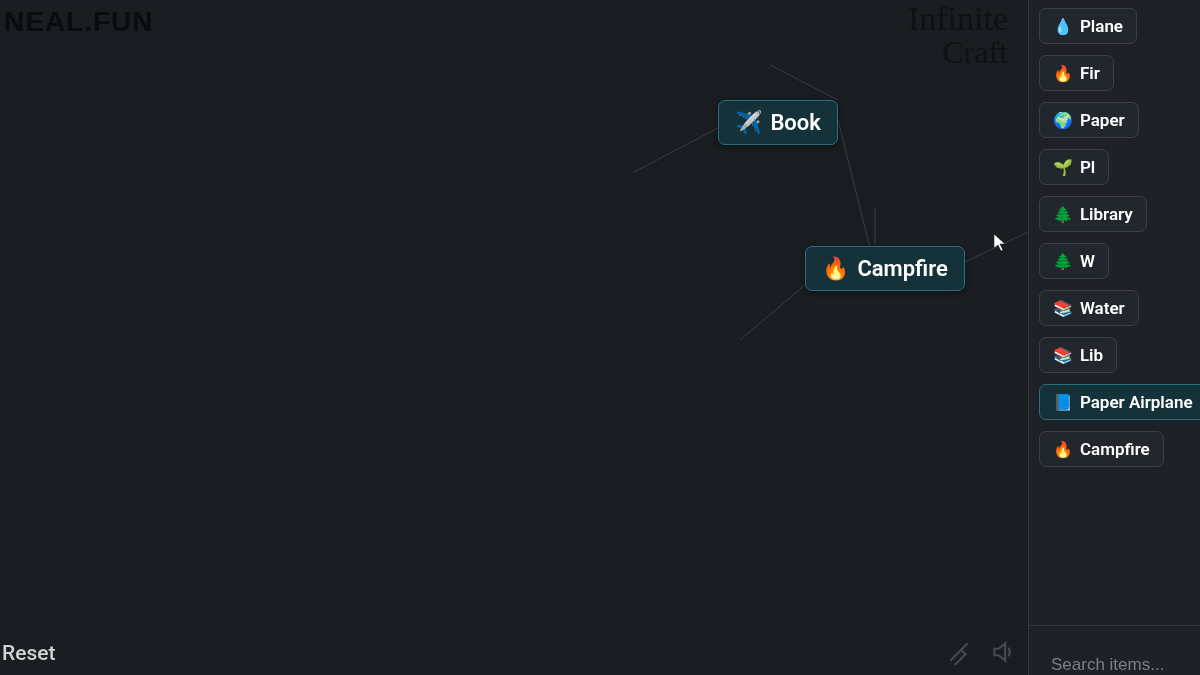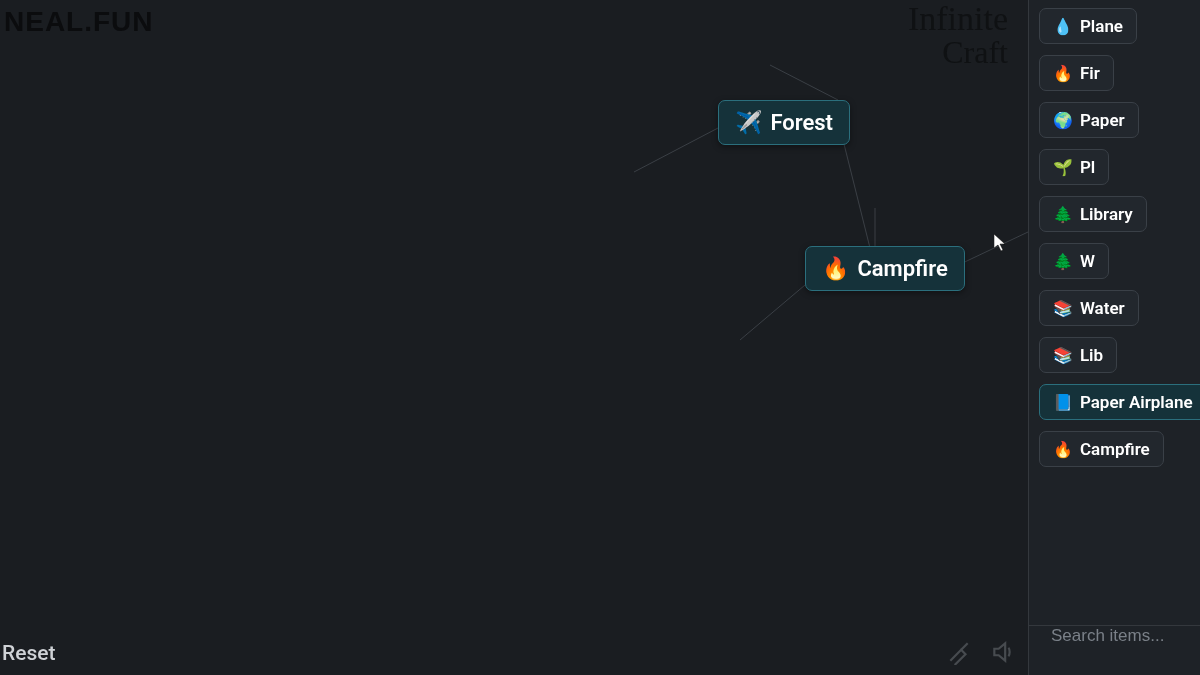--- a/index.html
+++ b/index.html
@@ -104,21 +104,21 @@
     font-weight: 500;
     pointer-events: none;
     box-shadow: 0 2px 8px rgba(0,0,0,.5);
   }
   .tooltip-chip .emoji { font-size: 14px; }
   
   .searchbar {
     height: 50px;
     border-top: 1px solid #34383d;
     display: flex;
-    align-items: flex-start;
+    align-items: flex-end;
     gap: 10px;
     padding: 0 12px;
   }
   .searchbar .icon { width: 20px; height: 20px; opacity: .6; }
   .searchbar input {
     flex: 1;
     background: transparent;
     border: none;
     outline: none;
     color: #ccc;
@@ -163,21 +163,21 @@
   <line x1="770" y1="65" x2="838" y2="100"></line>
   <line x1="838" y1="120" x2="870" y2="248"></line>
   <line x1="718" y1="128" x2="634" y2="172"></line>
   <line x1="952" y1="268" x2="1028" y2="232"></line>
   <line x1="805" y1="285" x2="740" y2="340"></line>
   <line x1="875" y1="248" x2="875" y2="208"></line>
 </svg>
 
 <div class="node" style="left:718px; top:100px;">
   <span class="emoji">✈️</span>
-  <span>Forest</span>
+  <span>Book</span>
 </div>
 <div class="node" style="left:805px; top:246px;">
   <span class="emoji">🔥</span>
   <span>Campfire</span>
 </div>
 
 <div class="tooltip-chip" style="left:1106px; top:176px;">
   <span class="emoji">📚</span>
   <span>Library</span>
 </div>

